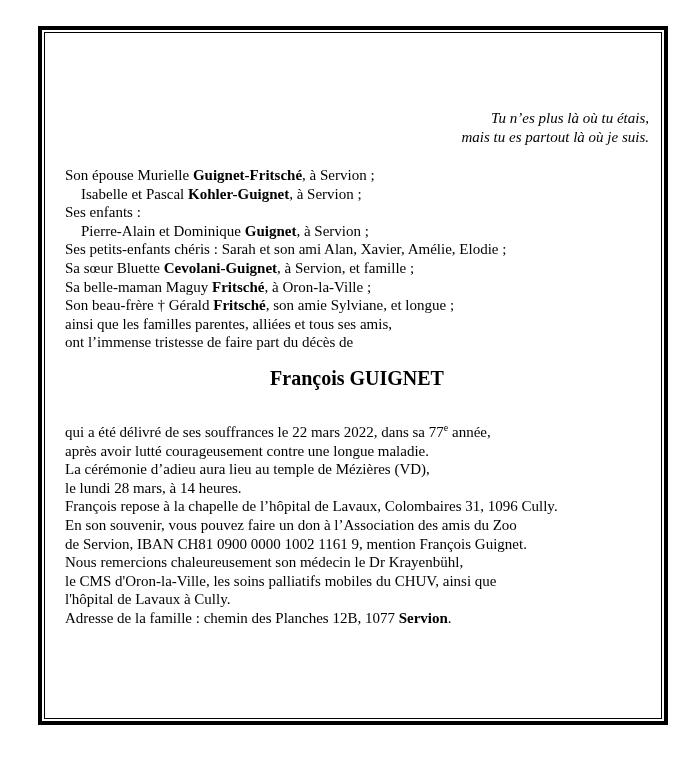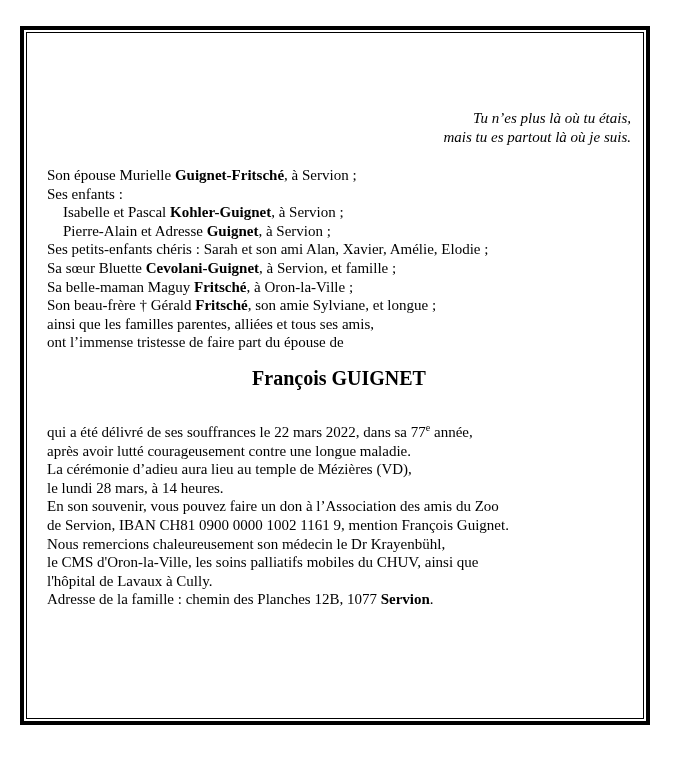--- a/index.html
+++ b/index.html
@@ -7,21 +7,21 @@
     padding: 0;
     background: #ffffff;
     width: 679px;
     height: 763px;
     font-family: "Liberation Serif", serif;
     color: #000000;
     position: relative;
   }
   .frame {
     position: absolute;
-    left: 20px;
+    left: 38px;
     top: 26px;
     width: 630px;
     height: 699px;
     box-sizing: border-box;
     border: 4px solid #000000;
     padding: 2px;
     background: #ffffff;
   }
   .frame-inner {
     width: 100%;
@@ -70,38 +70,39 @@
 <div class="frame">
   <div class="frame-inner">
 
     <div class="epigraph">
       <div class="line it">Tu n’es plus là où tu étais,</div>
       <div class="line it">mais tu es partout là où je suis.</div>
     </div>
 
     <div class="family">
       <div class="line"><span>Son épouse Murielle </span><span class="b">Guignet-Fritsché</span><span>, à Servion ;</span></div>
+      <div class="line indent"><span>Isabelle et Pascal </span><span class="b">Kohler-Guignet</span><span>, à Servion ;</span></div>
       <div class="line"><span>Ses enfants :</span></div>
-      <div class="line indent"><span>Isabelle et Pascal </span><span class="b">Kohler-Guignet</span><span>, à Servion ;</span></div>
-      <div class="line indent"><span>Pierre-Alain et Adresse </span><span class="b">Guignet</span><span>, à Servion ;</span></div>
+      <div class="line indent"><span>Pierre-Alain et Dominique </span><span class="b">Guignet</span><span>, à Servion ;</span></div>
       <div class="line"><span>Ses petits-enfants chéris : Sarah et son ami Alan, Xavier, Amélie, Elodie ;</span></div>
       <div class="line"><span>Sa sœur Bluette </span><span class="b">Cevolani-Guignet</span><span>, à Servion, et famille ;</span></div>
       <div class="line"><span>Sa belle-maman Maguy </span><span class="b">Fritsché</span><span>, à Oron-la-Ville ;</span></div>
       <div class="line"><span>Son beau-frère † Gérald </span><span class="b">Fritsché</span><span>, son amie Sylviane, et longue ;</span></div>
       <div class="line"><span>ainsi que les familles parentes, alliées et tous ses amis,</span></div>
-      <div class="line"><span>ont l’immense tristesse de faire part du épouse de</span></div>
+      <div class="line"><span>ont l’immense tristesse de faire part du décès de</span></div>
     </div>
 
     <div class="deceased">François GUIGNET</div>
 
     <div class="details">
       <div class="line"><span>qui a été délivré de ses souffrances le 22 mars 2022, dans sa 77</span><span class="sup">e</span><span> année,</span></div>
       <div class="line"><span>après avoir lutté courageusement contre une longue maladie.</span></div>
       <div class="line"><span>La cérémonie d’adieu aura lieu au temple de Mézières (VD),</span></div>
       <div class="line"><span>le lundi 28 mars, à 14 heures.</span></div>
+      <div class="line"><span>François repose à la chapelle de l’hôpital de Lavaux, Colombaires 31, 1096 Cully.</span></div>
       <div class="line"><span>En son souvenir, vous pouvez faire un don à l’Association des amis du Zoo</span></div>
       <div class="line"><span>de Servion, IBAN CH81 0900 0000 1002 1161 9, mention François Guignet.</span></div>
       <div class="line"><span>Nous remercions chaleureusement son médecin le Dr Krayenbühl,</span></div>
       <div class="line"><span>le CMS d'Oron-la-Ville, les soins palliatifs mobiles du CHUV, ainsi que</span></div>
       <div class="line"><span>l'hôpital de Lavaux à Cully.</span></div>
       <div class="line"><span>Adresse de la famille : chemin des Planches 12B, 1077 </span><span class="b">Servion</span><span>.</span></div>
     </div>
 
   </div>
 </div>

